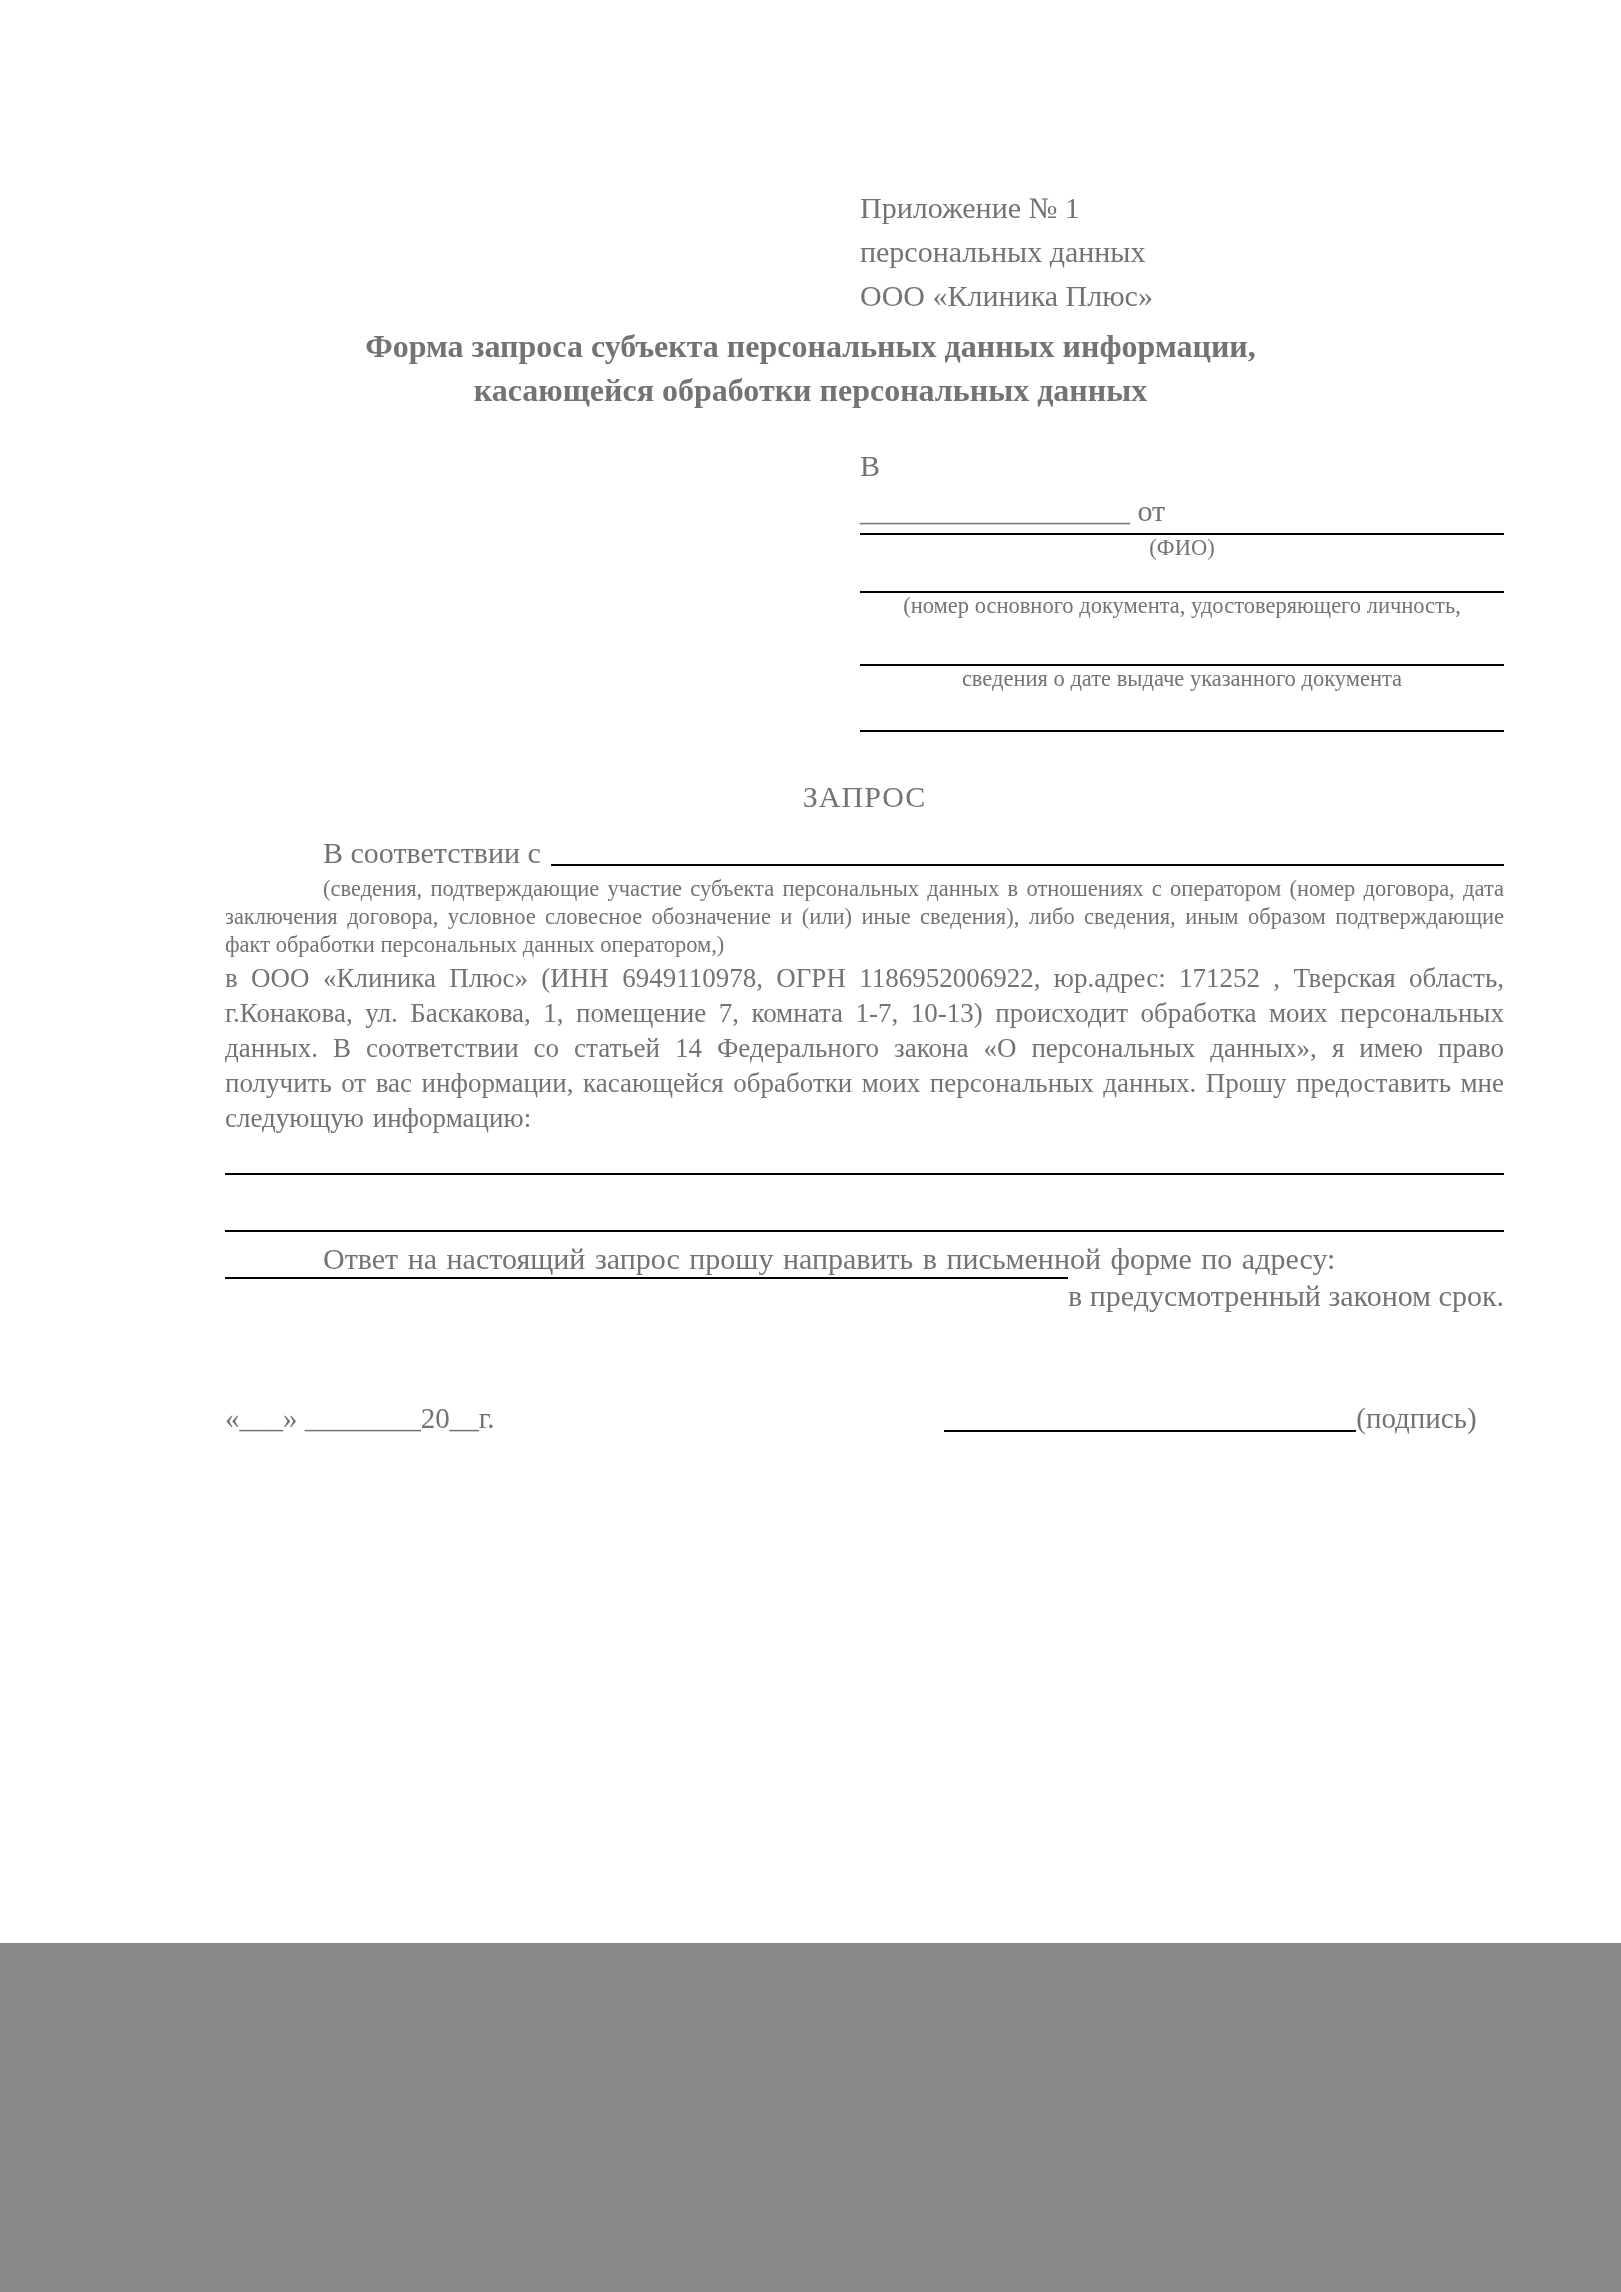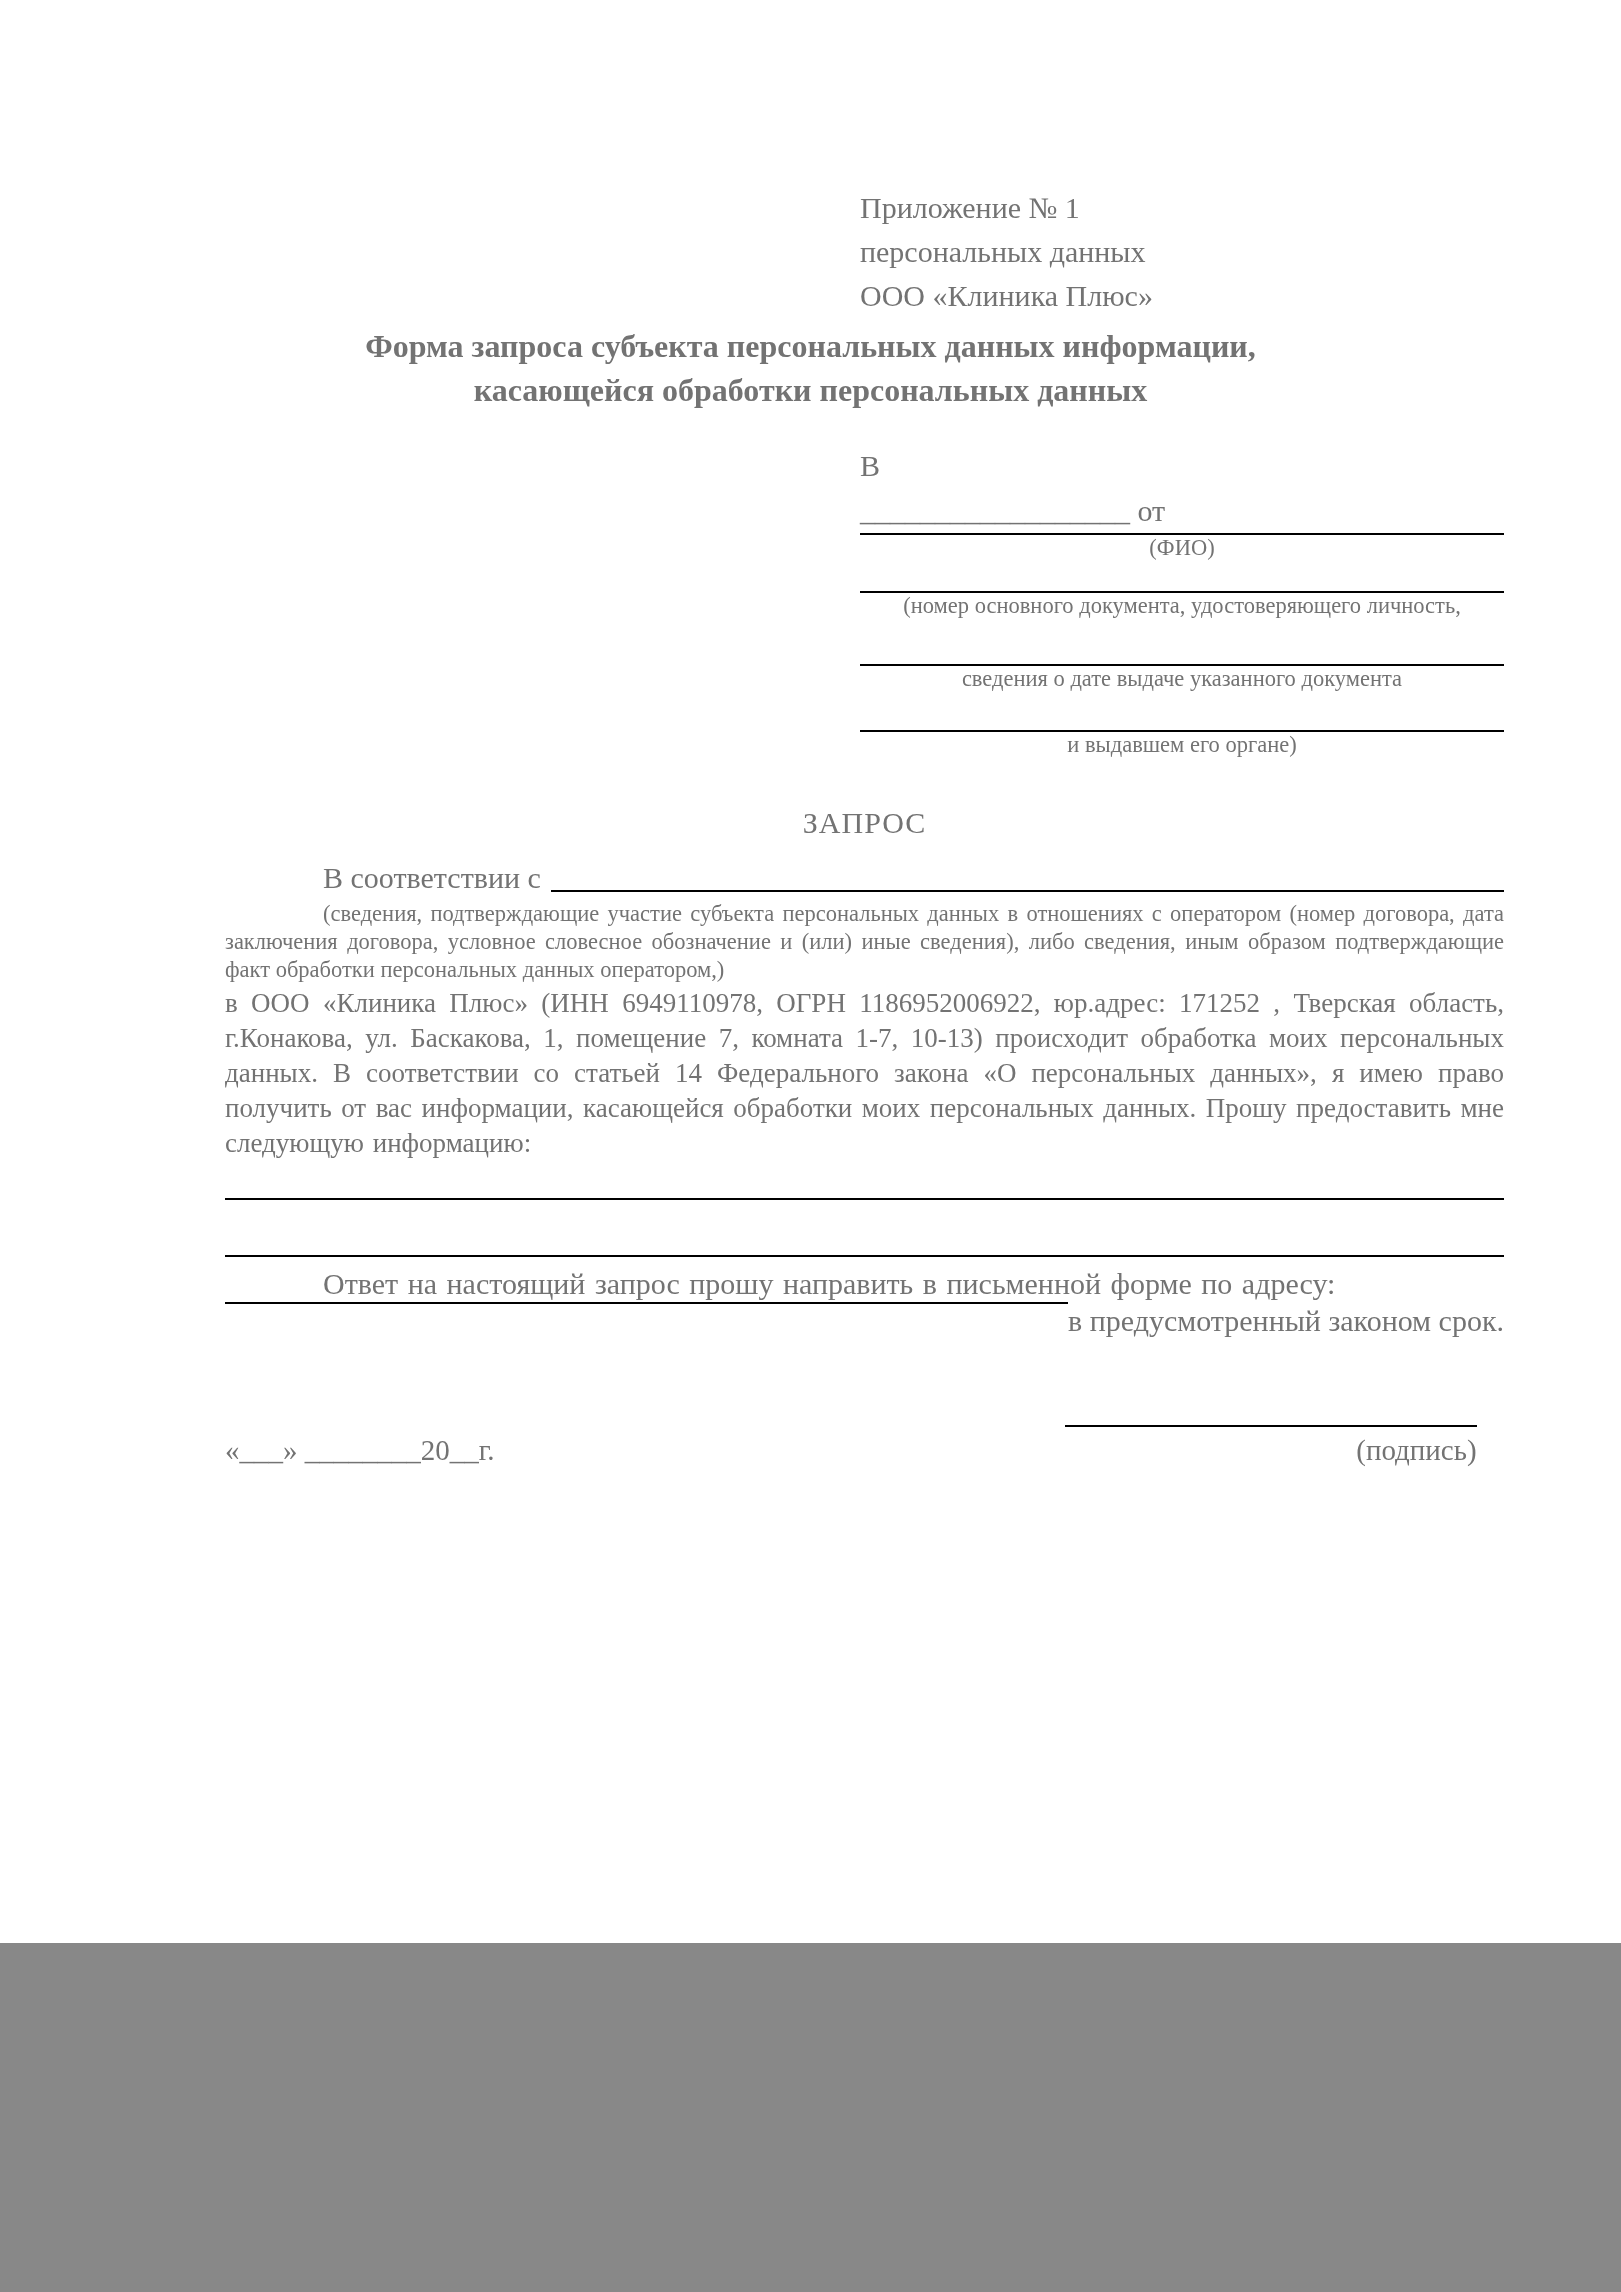--- a/index.html
+++ b/index.html
@@ -121,23 +121,21 @@
     margin-top: 86px;
     display: flex;
     justify-content: space-between;
     align-items: flex-end;
     font-size: 29px;
     line-height: 37px;
   }
   .date-blank { white-space: pre; }
   .sig-group {
     display: flex;
-    align-items: flex-end;
     margin-right: 27.4px;
-    flex-direction: column;
   }
   .sig-rule {
     width: 412px;
     border-bottom: 2.9px solid #000;
     margin-bottom: 4.9px;
   }
   .sig-caption { white-space: pre; }
 </style>
 </head>
 <body>
@@ -163,21 +161,20 @@
       <div class="field-rule"></div>
       <div class="field-caption">(ФИО)</div>
 
       <div class="field-rule gap32"></div>
       <div class="field-caption">(номер основного документа, удостоверяющего личность,</div>
 
       <div class="field-rule gap46"></div>
       <div class="field-caption">сведения о дате выдаче указанного документа</div>
 
       <div class="field-rule gap40"></div>
-      <div class="field-caption">и выдавшем его органе)</div>
     </div>
 
     <div class="request-heading">ЗАПРОС</div>
 
     <div class="intro-row">
       <span class="indent"></span>
       <span class="prefix">В соответствии с</span>
       <div class="fill-line"></div>
     </div>
 

